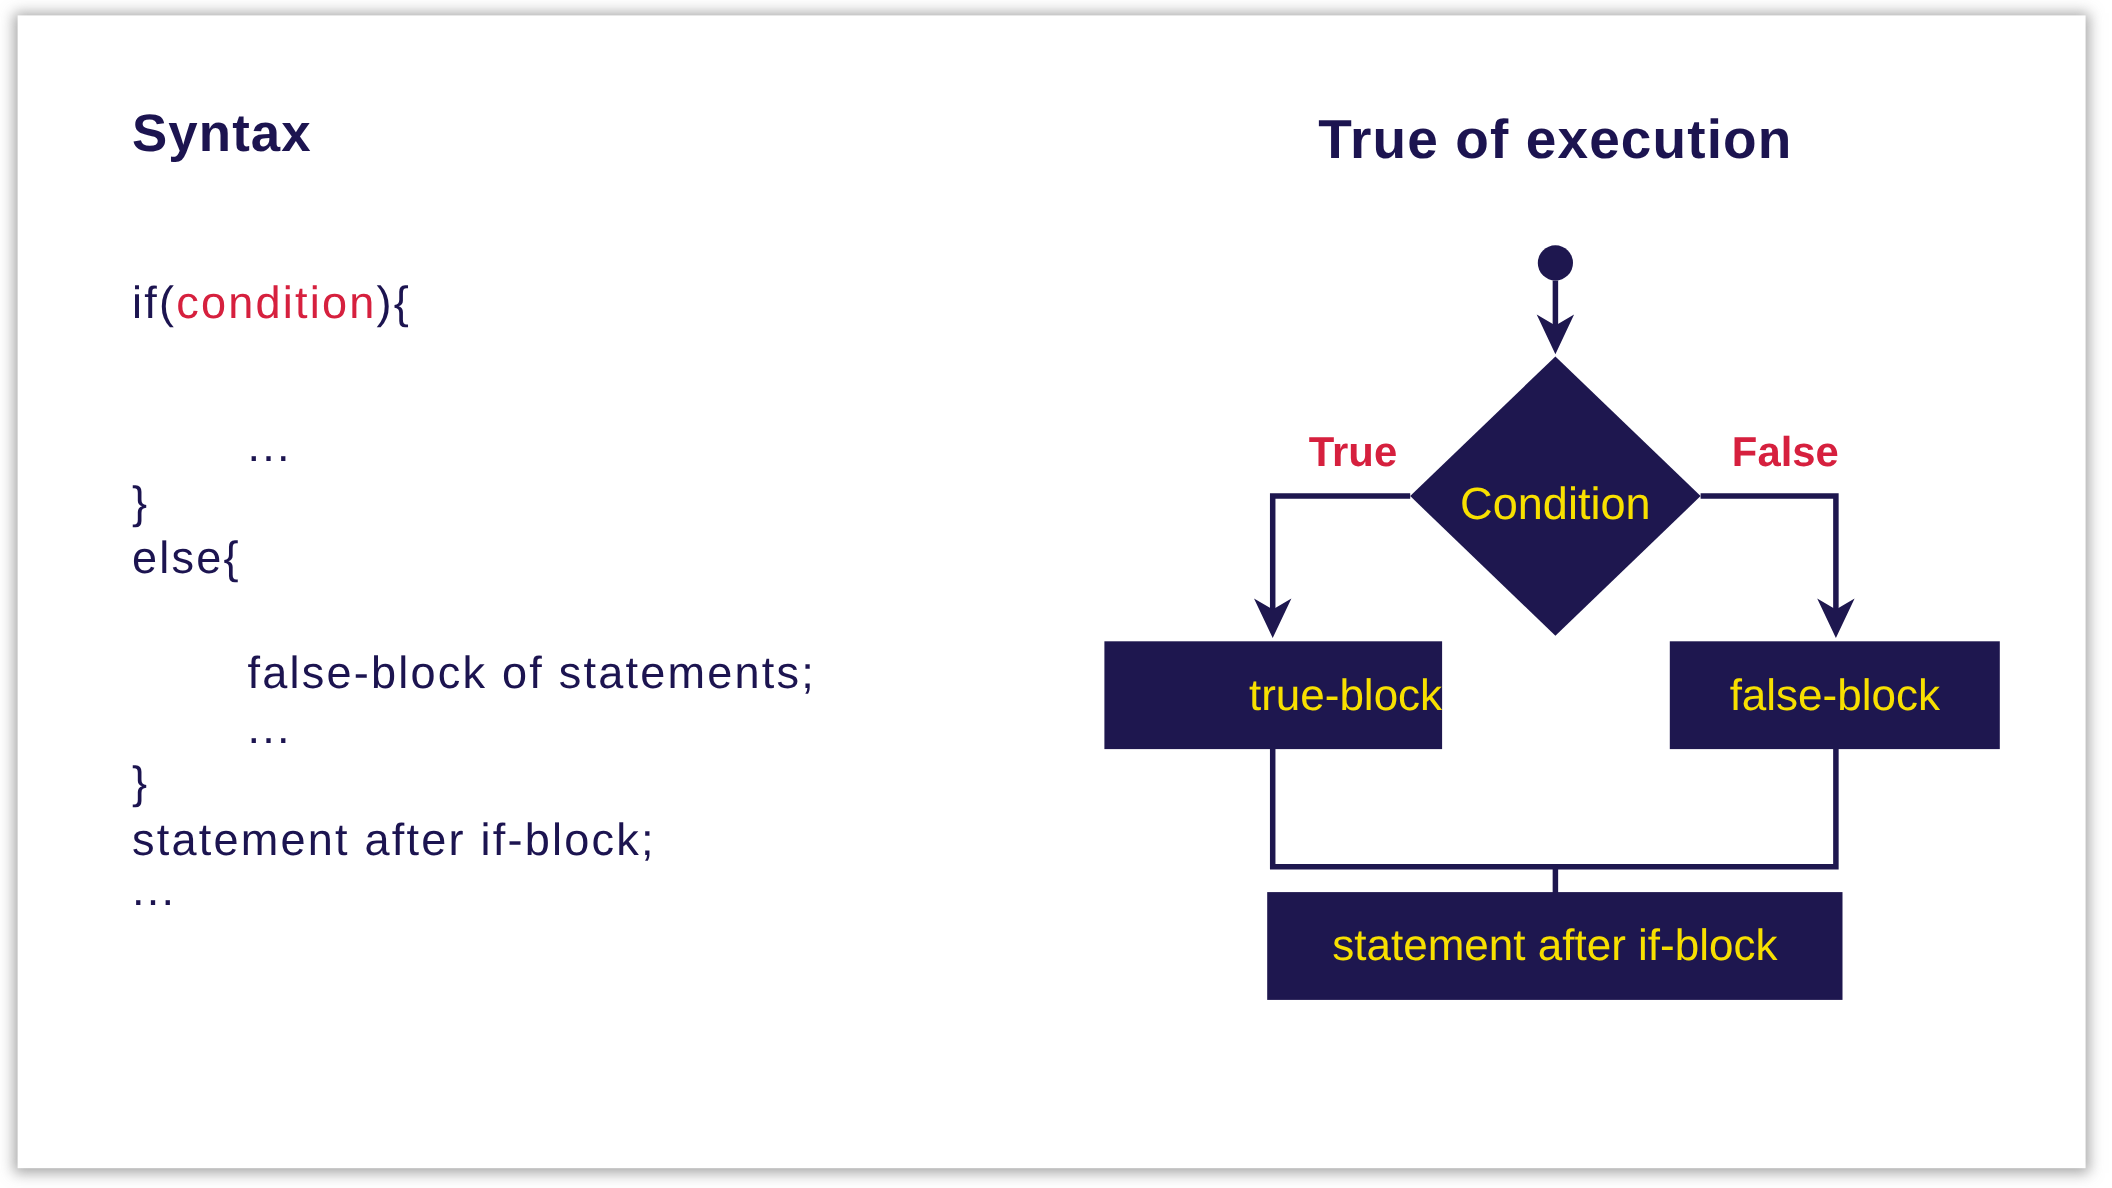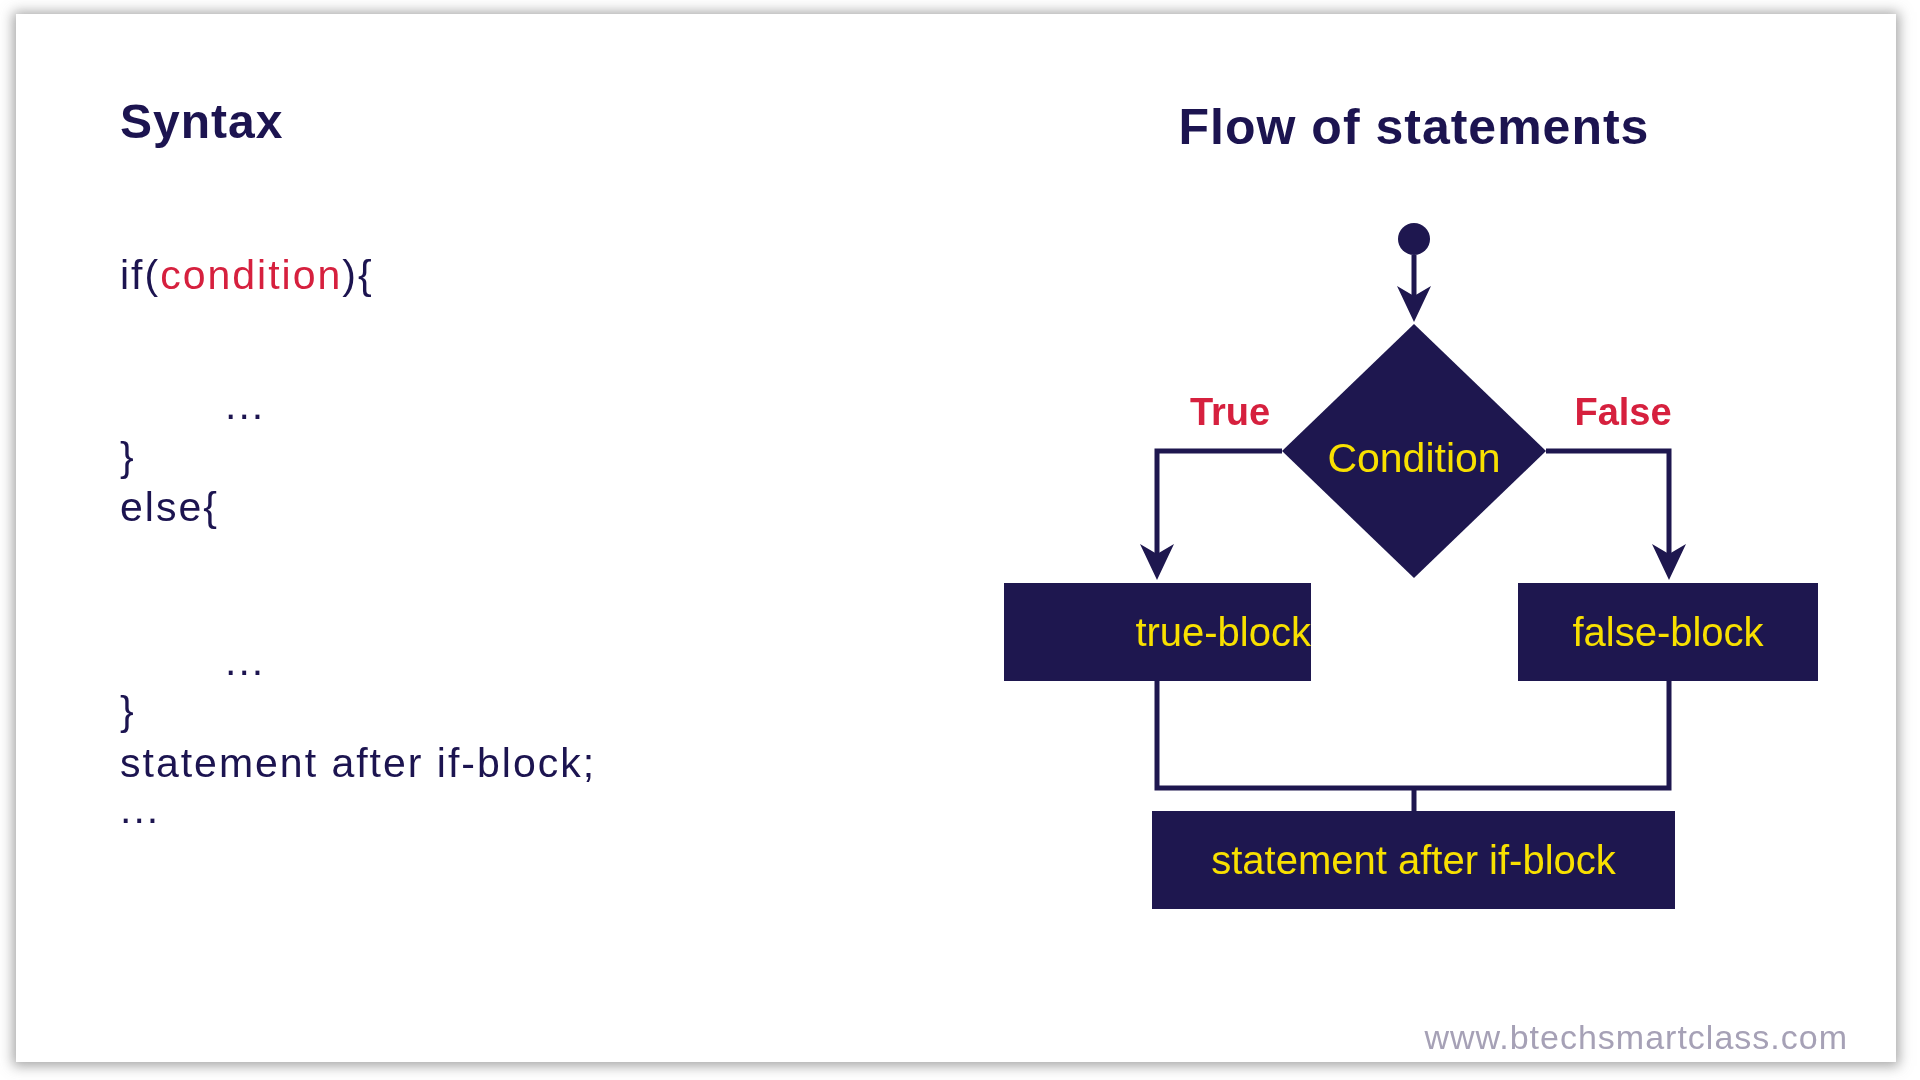--- a/index.html
+++ b/index.html
@@ -70,26 +70,27 @@
 
 <div class="card">
 
   <div class="syntax-title">Syntax</div>
 
   <div class="code-line ln1"><span>if(</span><span class="kw">condition</span><span>){</span></div>
 
   <div class="code-line indent ln3">...</div>
   <div class="code-line ln4">}</div>
   <div class="code-line ln5">else{</div>
+  <div class="code-line indent ln6">false-block of statements;</div>
   <div class="code-line indent ln7">...</div>
   <div class="code-line ln8">}</div>
   <div class="code-line ln9">statement after if-block;</div>
   <div class="code-line ln10">...</div>
 
-  <div class="flow-title">Flow of statements</div>
+  <div class="flow-title">True of execution</div>
 
   <svg class="flow-svg" width="1920" height="1080" viewBox="0 0 1920 1080">
 
     <circle cx="1398" cy="225" r="16" fill="#1e174f"></circle>
 
     <path d="M1398,241 V290" stroke="#1e174f" stroke-width="5" fill="none"></path>
     <path d="M1398,308 L1381,272 L1398,282 L1415,272 Z" fill="#1e174f"></path>
 
     <polygon points="1398,310 1530,437 1398,564 1266,437" fill="#1e174f"></polygon>
 
@@ -111,15 +112,14 @@
   <div class="flow-box box-true">
       <span>true-block</span>
     </div>
   <div class="flow-box box-false">
       <span>false-block</span>
     </div>
   <div class="flow-box box-statement">
       <span>statement after if-block</span>
     </div>
 
-  <div class="watermark">www.btechsmartclass.com</div>
 
 </div>
 
 </body></html>

